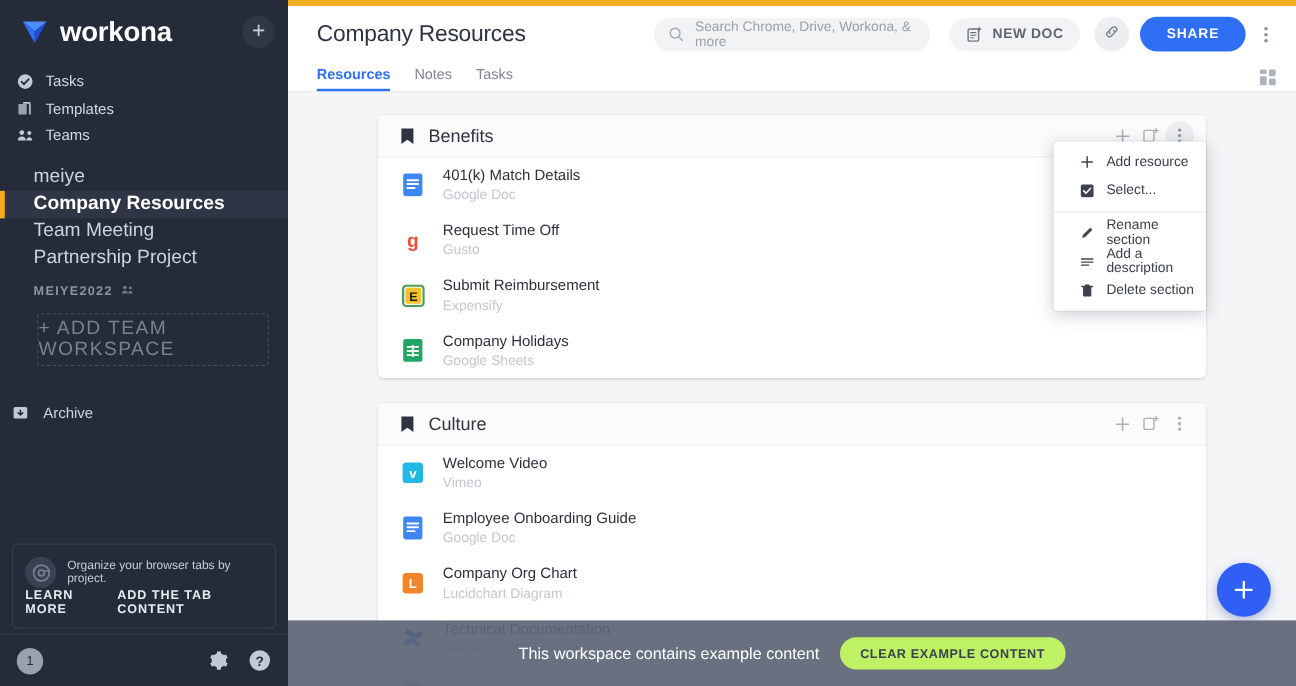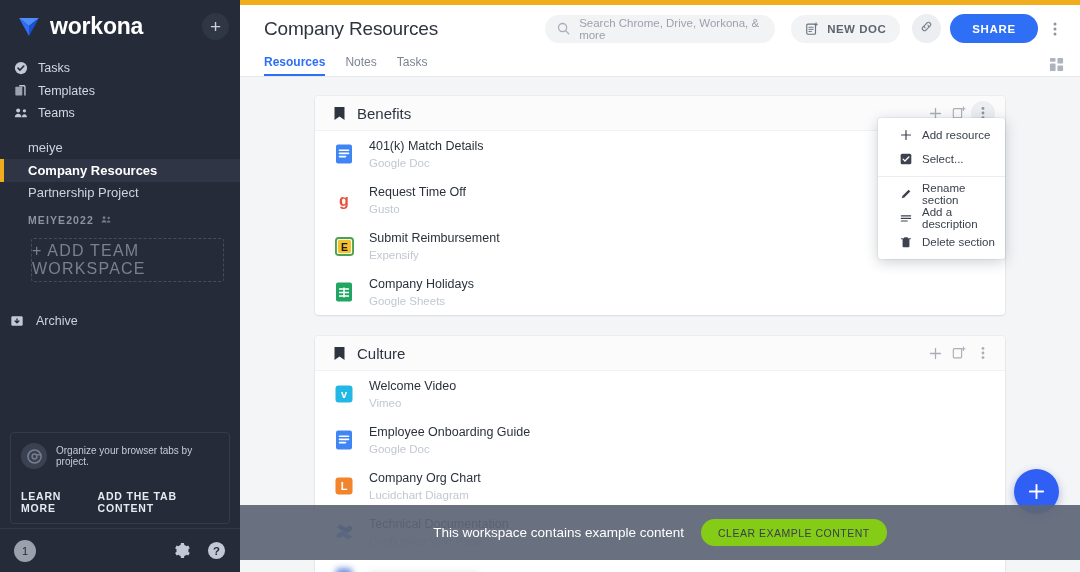--- a/index.html
+++ b/index.html
@@ -49,21 +49,21 @@
 
   .section-head {
     height: 22px; display: flex; align-items: center;
     padding-left: 14px;
     font-size: 10.5px; letter-spacing: 1.1px; color: #8b93a3;
     font-weight: bold;
   }
   .section-head .ic { width: 22px; flex: 0 0 22px; display: flex; align-items: center; }
   .ws-item {
     height: 22.5px; display: flex; align-items: center;
-    padding-left: 28px; font-size: 13px; color: #cdd3de;
+    padding-left: 28px; font-size: 16px; color: #cdd3de;
     cursor: pointer; position: relative;
   }
   .ws-item.active { background: #2f3545; color: #ffffff; font-weight: bold; }
   .ws-item.active:before {
     content: ""; position: absolute; left: 0; top: 0;
     width: 4px; height: 100%; background: #f0ac1d;
   }
   .team-head {
     display: flex; align-items: center; padding-left: 28px;
     margin-top: 6px; height: 20px;
@@ -88,21 +88,21 @@
     position: absolute; left: 10px; right: 10px; bottom: 48px;
     border: 1px solid #353c4b; border-radius: 4px;
     padding: 10px 8px 9px 10px;
   }
   .promo-top { display: flex; align-items: center; }
   .promo-ic {
     width: 26px; height: 26px; flex: 0 0 26px; border-radius: 50%;
     background: #3a4150; display: flex; align-items: center; justify-content: center;
   }
   .promo-text { margin-left: 9px; font-size: 10px; color: #c6ccd8; }
-  .promo-actions { display: flex; margin-top: 21px; }
+  .promo-actions { display: flex; margin-top: 0; }
   .promo-btn {
     font-size: 10.5px; letter-spacing: 0.8px; font-weight: bold;
     color: #e6eaf1; cursor: pointer; margin-right: 16px;
   }
   .sb-footer {
     position: absolute; left: 0; right: 0; bottom: 0; height: 44px;
     border-top: 1px solid #323949;
     display: flex; align-items: center; padding: 0 14px;
   }
   .badge-count {
@@ -216,30 +216,30 @@
   .fab {
     position: absolute; right: 21px; bottom: 58px;
     width: 45px; height: 45px; border-radius: 50%;
     background: #2f5ff5; color: #fff;
     display: flex; align-items: center; justify-content: center;
     box-shadow: 0 3px 9px rgba(30,60,160,.35); cursor: pointer; z-index: 35;
   }
 
   
   .banner {
-    position: absolute; left: 0; right: 0; bottom: 12px; height: 55px;
+    position: absolute; left: 0; right: 0; bottom: 0; height: 55px;
     background: rgba(94,101,118,.93);
     display: flex; align-items: center; justify-content: center;
     z-index: 50;
   }
   .banner-text { font-size: 13.5px; color: #ffffff; }
   .banner-btn {
-    margin-left: 17px; height: 27px; border-radius: 14px; background: #84cc16;
+    margin-left: 17px; height: 27px; border-radius: 14px; background: #bef264;
     display: flex; align-items: center; padding: 0 17px;
-    font-size: 10.5px; font-weight: normal; letter-spacing: .5px; color: #3a4150;
+    font-size: 10.5px; font-weight: bold; letter-spacing: .5px; color: #3a4150;
     cursor: pointer;
   }
   .blurred-row { filter: blur(3px); opacity: .8; }
 </style>
 </head>
 <body>
 
 <div id="app">
 
   <div id="sidebar">
@@ -289,20 +289,23 @@
     </div>
 
     <div class="nav-spacer"></div>
 
 
     <div class="ws-item">
       <span>meiye</span>
     </div>
     <div class="ws-item active">
       <span>Company Resources</span>
+    </div>
+    <div class="ws-item">
+      <span>Team Meeting</span>
     </div>
     <div class="ws-item">
       <span>Partnership Project</span>
     </div>
 
     <div class="team-head">
       <span>MEIYE2022</span>
       <span class="people">
         <svg width="11" height="9" viewBox="0 0 18 14">
             <circle cx="5" cy="4" r="2.4" fill="#8b93a3"></circle>

